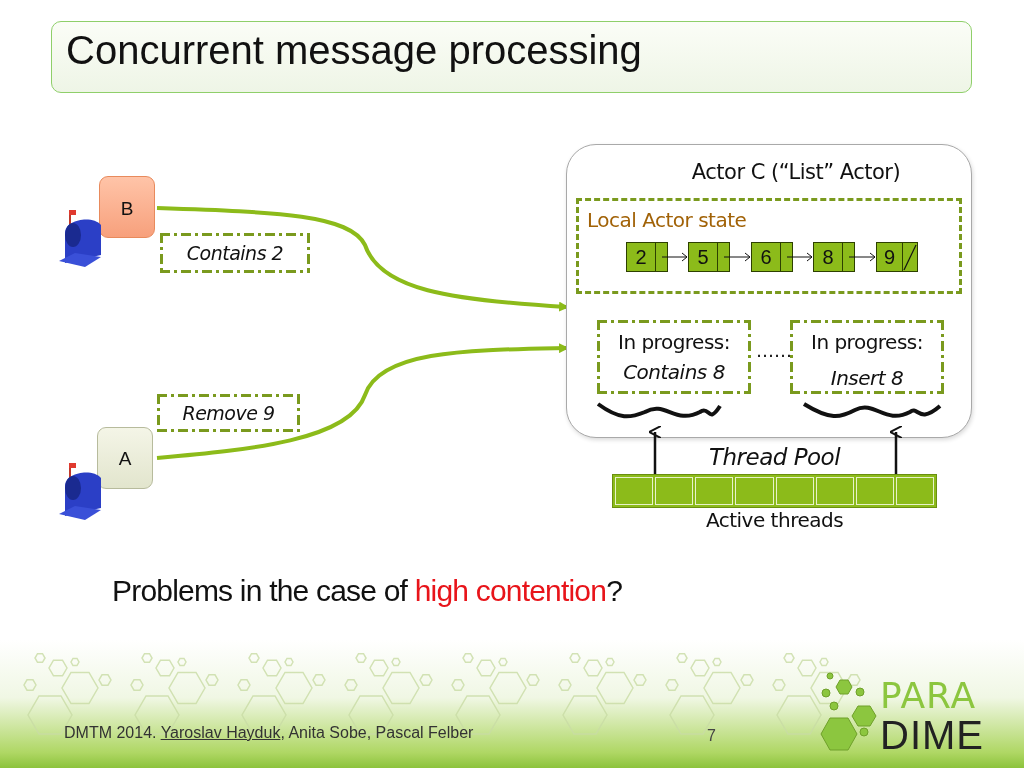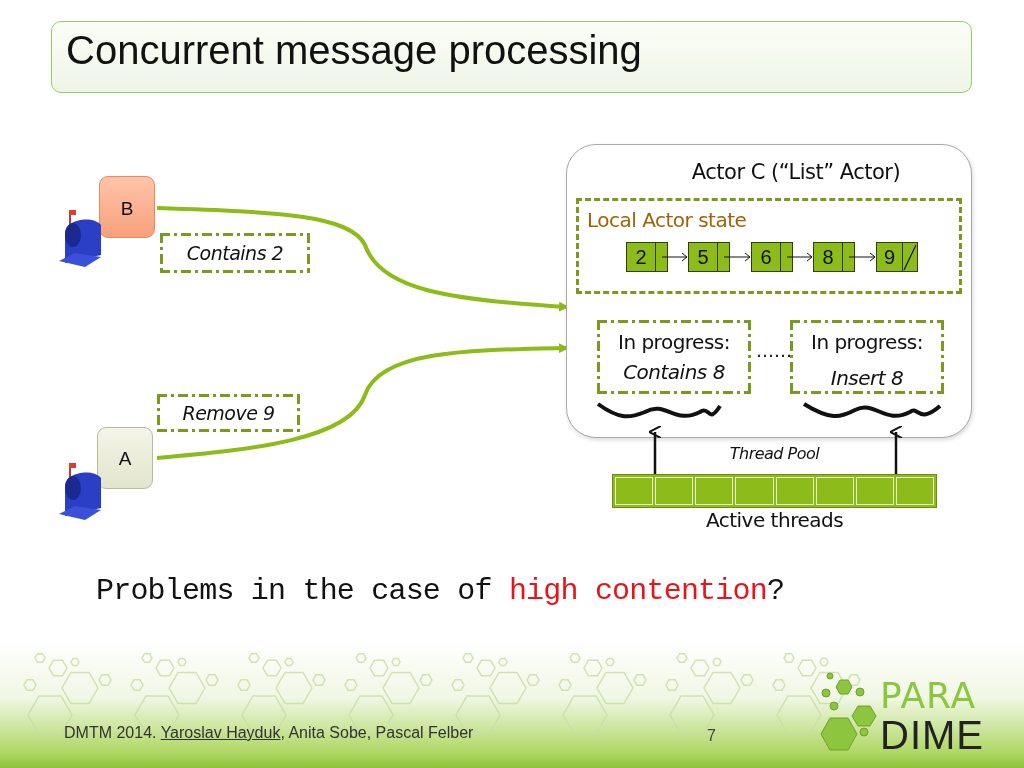--- a/index.html
+++ b/index.html
@@ -23,23 +23,23 @@
       repeating-linear-gradient(180deg,#7a9a1e 0 10px,transparent 10px 14px,#7a9a1e 14px 17px,transparent 17px 21px) left/3px 100% no-repeat,
       repeating-linear-gradient(180deg,#7a9a1e 0 10px,transparent 10px 14px,#7a9a1e 14px 17px,transparent 17px 21px) right/3px 100% no-repeat; }
   .op-line1 { font-size:20px; letter-spacing:-0.5px; }
   .op-line2 { font-size:20px; font-style:italic; letter-spacing:-0.5px; }
   .msg-label { font-size:19px; font-style:italic; color:#111; font-family:"DejaVu Sans", sans-serif; text-align:center; letter-spacing:-0.5px; }
   .actor-box { width:56px; height:62px; border-radius:9px; box-sizing:border-box; font-size:19px; text-align:center; line-height:62px; color:#111; }
   .actor-b { left:99px; top:176px; background:linear-gradient(#ffc4a8,#f7a07c); border:1.5px solid #e88a5c; line-height:64px; }
   .actor-a { left:97px; top:427px; background:linear-gradient(#f4f5e7,#e2e5cd); border:1.5px solid #b7bb9c; }
   .pool { left:612px; top:474px; width:325px; height:34px; background:#8cbb1a; border:1px solid #6a8f10; box-sizing:border-box; display:flex; padding:2px 2px; gap:2px; }
   .pool .cell { flex:1; border:1.5px solid #e8f2c9; background:#8cbb1a; }
-  .pool-label { left:612px; top:444px; width:325px; text-align:center; font-size:16px; font-style:italic; font-family:"DejaVu Sans", sans-serif; color:#111; letter-spacing:-0.5px; }
+  .pool-label { left:612px; top:444px; width:325px; text-align:center; font-size:23px; font-style:italic; font-family:"DejaVu Sans", sans-serif; color:#111; letter-spacing:-0.5px; }
   .active-label { left:612px; top:508px; width:325px; text-align:center; font-size:20px; font-family:"DejaVu Sans", sans-serif; color:#111; letter-spacing:-0.5px; }
-  .question { left:96px; top:574px; font-size:30px; font-family:Liberation Mono, monospace; color:#111; letter-spacing:-0.8px; }
+  .question { left:112px; top:574px; font-size:30px; font-family:Liberation Sans, sans-serif; color:#111; letter-spacing:-0.8px; }
   .question .hl { color:#e8141a; }
   .footer { left:0; top:640px; width:1024px; height:128px;
     background:linear-gradient(180deg, rgba(255,255,255,1) 0%, rgba(240,247,228,1) 45%, rgba(175,215,100,1) 88%, rgba(140,195,60,1) 100%); }
   .footer-text { left:64px; top:724px; font-size:16px; color:#333; font-family:"Liberation Sans", sans-serif; }
   .footer-text .u { text-decoration:underline; }
   .page-num { left:707px; top:727px; font-size:16px; color:#444; font-family:"Liberation Sans", sans-serif; }
   .logo-para { left:880px; top:675px; font-size:36px; color:#8cc63f; font-family:"DejaVu Sans", sans-serif; letter-spacing:1px; }
   .logo-dime { left:880px; top:713px; font-size:40px; color:#222; font-family:Liberation Sans, sans-serif; letter-spacing:1px; }
 </style>
 </head>

